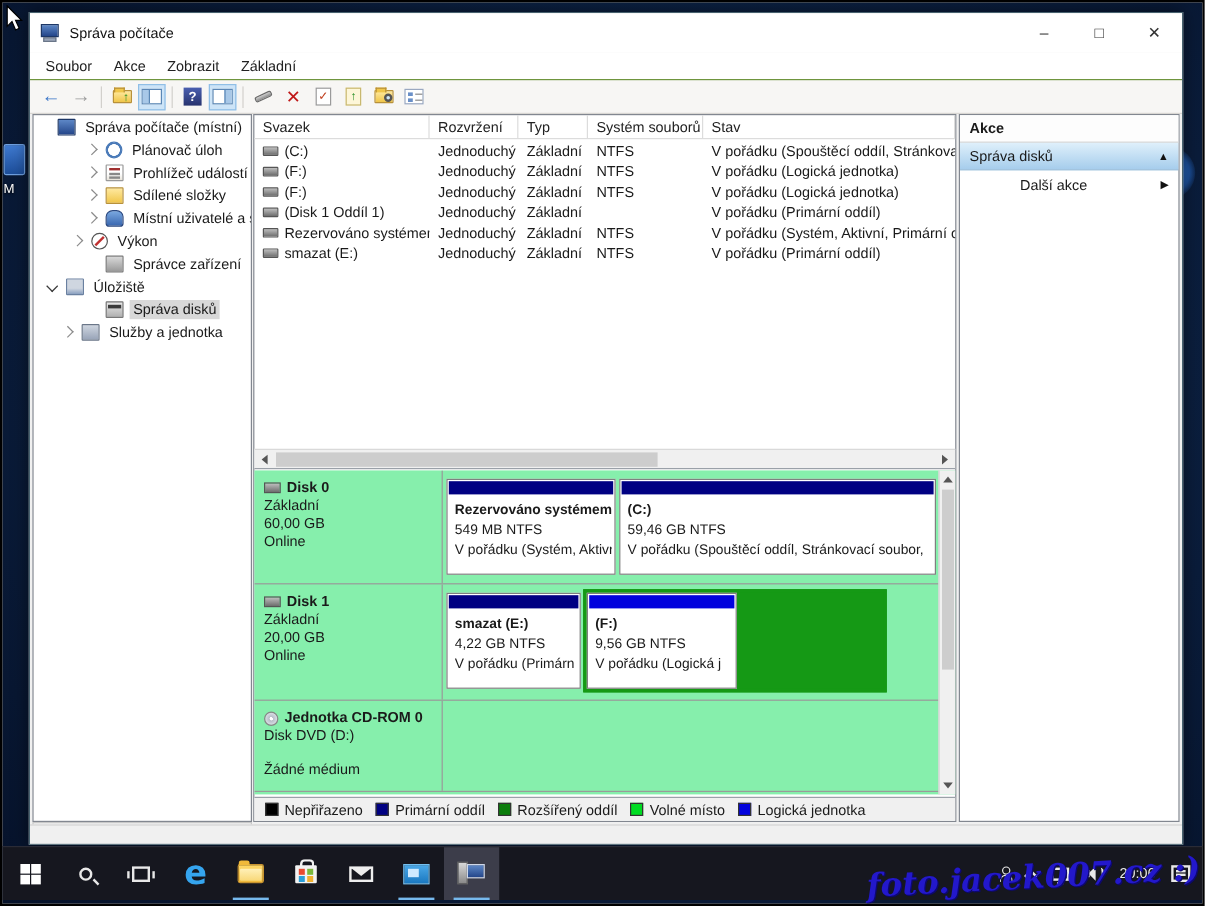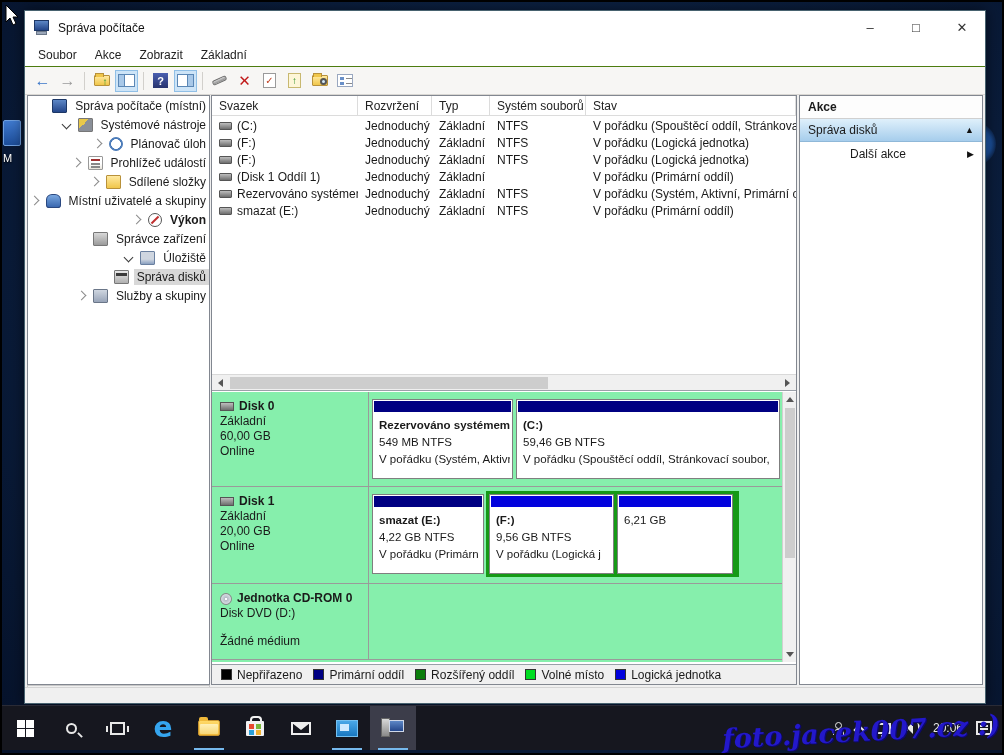--- a/index.html
+++ b/index.html
@@ -50,21 +50,21 @@
   .ico-tool { width:15px; height:5px; background:linear-gradient(#cfcfcf,#8a8a8a); border:1px solid #6a6a6a; border-radius:2px; transform:rotate(-25deg); }
   .ico-del { color:#c01818; font-size:15px; font-weight:bold; }
   .ico-doc { width:13px; height:15px; background:#fff; border:1px solid #9a9a9a; display:flex; align-items:center; justify-content:center; color:#c04020; font-size:10px; font-weight:bold; }
   .ico-page { width:13px; height:15px; background:#fdf6d8; border:1px solid #c8b870; display:flex; align-items:center; justify-content:center; color:#1e8a1e; font-size:10px; font-weight:bold; }
   .ico-list { width:16px; height:13px; background:#fff; border:1px solid #9aa8c0; position:relative; }
   .ico-list:before { content:""; position:absolute; left:2px; top:2px; width:4px; height:3px; background:#6a90c8; box-shadow:0 5px 0 #6a90c8; }
   .ico-list:after { content:""; position:absolute; left:8px; top:3px; width:6px; height:1px; background:#8a8a8a; box-shadow:0 5px 0 #8a8a8a; }
 
   
   .tree { position:absolute; left:2px; top:84px; width:183px; bottom:18px; background:#fff; border:1px solid #828790; overflow:hidden; }
-  .titem { height:19px; display:flex; align-items:center; white-space:nowrap; overflow:hidden;justify-content:flex-end; }
+  .titem { height:19px; display:flex; align-items:center; white-space:nowrap; overflow:hidden; }
   .titem .lbl { padding:1px 3px; }
   .titem.sel .lbl { background:#d8d8d8; }
   .titem.sel .ticon { background-color:#d8d8d8; }
   .chev { width:7px; height:7px; border-right:1.5px solid #8a8a8a; border-bottom:1.5px solid #8a8a8a; display:inline-block; margin-right:8px; flex:none; }
   .chev.right { transform:rotate(-45deg); }
   .chev.down { transform:rotate(45deg); border-color:#3a3a3a; }
   .chev-space { width:15px; flex:none; }
   .ticon { width:15px; height:14px; margin-right:5px; flex:none; border-radius:1px; }
   .ti-computer { background:linear-gradient(#5d87c6,#24468a); border:1px solid #1d3766; }
   .ti-tools { background:linear-gradient(135deg,#e8c84a 40%,#8a8f98 40%); border:1px solid #777; }
@@ -260,46 +260,41 @@
           <span class="ico-list"></span>
         </span>
     </div>
 
     <div class="tree" id="tree">
         <div class="titem" style="padding-left: 5px;">
           <div class="chev-space"></div>
           <span class="ticon ti-computer"></span>
           <span class="lbl">Správa počítače (místní)</span>
         </div>
-        <div class="titem" style="padding-left: 25px;">
-          <span class="chev down"></span>
-          <span class="ticon ti-tools"></span>
-          <span class="lbl">Systémové nástroje</span>
-        </div>
         <div class="titem" style="padding-left: 45px;">
           <span class="chev right"></span>
           <span class="ticon ti-scheduler"></span>
           <span class="lbl">Plánovač úloh</span>
         </div>
         <div class="titem" style="padding-left: 45px;">
           <span class="chev right"></span>
           <span class="ticon ti-events"></span>
           <span class="lbl">Prohlížeč událostí</span>
         </div>
         <div class="titem" style="padding-left: 45px;">
           <span class="chev right"></span>
           <span class="ticon ti-shares"></span>
           <span class="lbl">Sdílené složky</span>
         </div>
         <div class="titem" style="padding-left: 45px;">
           <span class="chev right"></span>
           <span class="ticon ti-users"></span>
           <span class="lbl">Místní uživatelé a skupiny</span>
         </div>
-        <div class="titem" style="padding-left: 45px; font-weight: bold;">
+        <div class="titem" style="padding-left: 33px;">
           <span class="chev right"></span>
           <span class="ticon ti-performance"></span>
           <span class="lbl">Výkon</span>
         </div>
         <div class="titem" style="padding-left: 45px;">
           <div class="chev-space"></div>
           <span class="ticon ti-devices"></span>
           <span class="lbl">Správce zařízení</span>
         </div>
         <div class="titem" style="padding-left: 12px;">
@@ -308,21 +303,21 @@
           <span class="lbl">Úložiště</span>
         </div>
         <div class="titem sel" style="padding-left: 45px;">
           <div class="chev-space"></div>
           <span class="ticon ti-diskmgmt"></span>
           <span class="lbl">Správa disků</span>
         </div>
         <div class="titem" style="padding-left: 25px;">
           <span class="chev right"></span>
           <span class="ticon ti-services"></span>
-          <span class="lbl">Služby a skupiny</span>
+          <span class="lbl">Služby a jednotka</span>
         </div>
       </div>
     <div class="tree-hscroll">
       <span class="sb-btn" style="left:0">
           <span class="tri left"></span>
         </span>
       <span class="sb-btn" style="right:0">
           <span class="tri right"></span>
         </span>
       <span class="sb-thumb" style="left:18px; width:105px;"></span>
@@ -458,28 +453,20 @@
                   <div>V pořádku (Primárn</div>
                 </div>
               </div>
               <div class="extframe" style="left: 116px; width: 253px; border-color: rgb(21, 153, 21); background: rgb(21, 153, 21);">
                 <div class="part" style="width: 125px;">
                   <div class="pbar" style="background: rgb(2, 2, 221);"></div>
                   <div class="ptxt">
                     <div class="ptitle">(F:)</div>
                     <div>9,56 GB NTFS</div>
                     <div>V pořádku (Logická j</div>
-                  </div>
-                </div>
-                <div class="part" style="width: 116px;">
-                  <div class="pbar" style="background: rgb(2, 2, 221);"></div>
-                  <div class="ptxt">
-                    <div class="ptitle"></div>
-                    <div>6,21 GB</div>
-                    <div></div>
                   </div>
                 </div>
               </div>
             </div>
           </div>
           <div class="drow" style="height: 76px;">
             <div class="dhead">
               <div class="dname">
                 <span class="cdico"></span>
                 <span>Jednotka CD-ROM 0</span>

